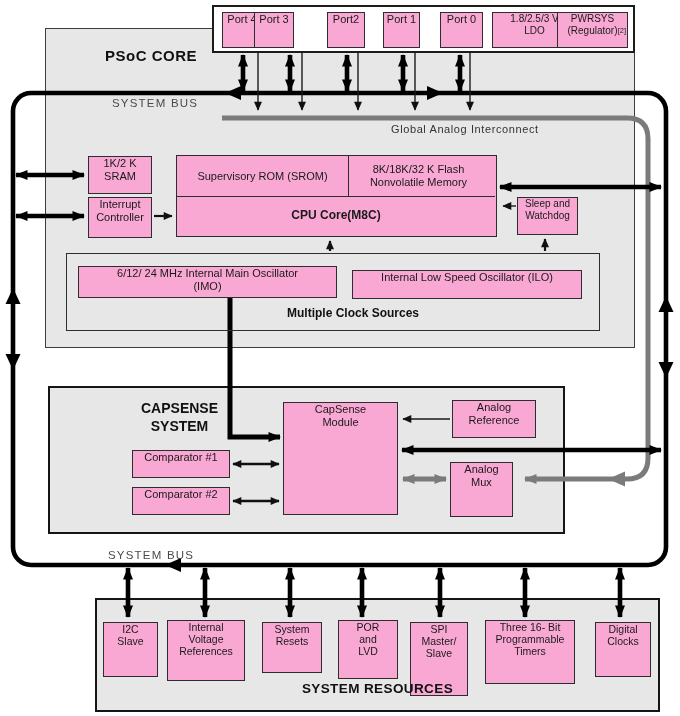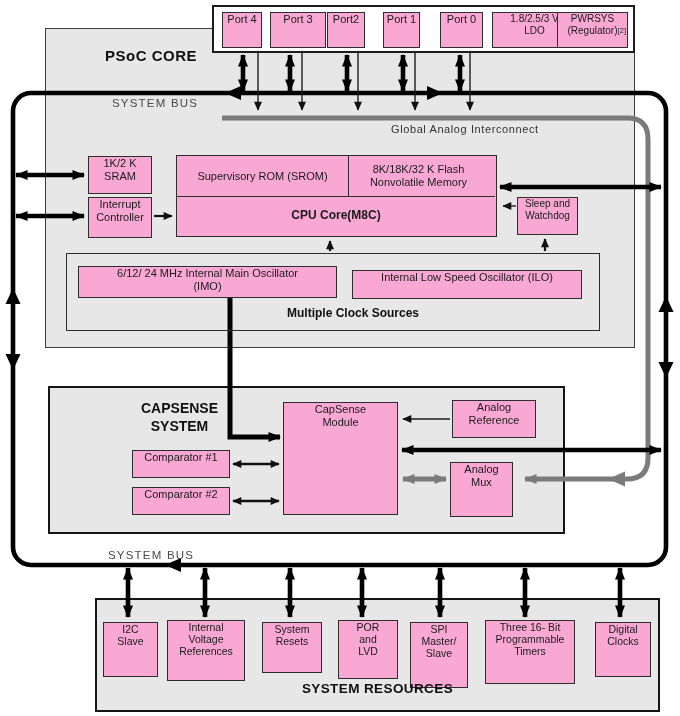--- a/index.html
+++ b/index.html
@@ -112,21 +112,21 @@
     <line class="lt" x1="440" y1="568" x2="440" y2="617" marker-start="url(#ab)" marker-end="url(#ab)"></line>
     <line class="lt" x1="525" y1="568" x2="525" y2="617" marker-start="url(#ab)" marker-end="url(#ab)"></line>
     <line class="lt" x1="620" y1="568" x2="620" y2="617" marker-start="url(#ab)" marker-end="url(#ab)"></line>
   </g>
 </svg>
 
 <div class="frame" style="left:212px;top:5px;width:423px;height:48px;"></div>
 <div class="box f11" style="left:222px;top:12px;width:40px;height:36px;">
     <span class="lbl">Port 4</span>
   </div>
-<div class="box f11" style="left:270px;top:12px;width:56px;height:36px;">
+<div class="box f11" style="left:254px;top:12px;width:40px;height:36px;">
     <span class="lbl">Port 3</span>
   </div>
 <div class="box f11" style="left:327px;top:12px;width:38px;height:36px;">
     <span class="lbl">Port2</span>
   </div>
 <div class="box f11" style="left:383px;top:12px;width:37px;height:36px;">
     <span class="lbl">Port 1</span>
   </div>
 <div class="box f11" style="left:440px;top:12px;width:43px;height:36px;">
     <span class="lbl">Port 0</span>
@@ -215,21 +215,21 @@
   </div>
 <div class="box f105" style="left:262px;top:622px;width:60px;height:51px;">
     <span class="lbl">System
 Resets</span>
   </div>
 <div class="box f105" style="left:338px;top:620px;width:60px;height:59px;">
     <span class="lbl">POR
 and
 LVD</span>
   </div>
-<div class="box f105" style="left:410px;top:622px;width:58px;height:66px;">
+<div class="box f105" style="left:410px;top:622px;width:58px;height:74px;">
     <span class="lbl">SPI
 Master/
 Slave</span>
   </div>
 <div class="box f105" style="left:485px;top:620px;width:90px;height:64px;">
     <span class="lbl">Three 16- Bit
 Programmable
 Timers</span>
   </div>
 <div class="box f105" style="left:595px;top:622px;width:56px;height:55px;">

